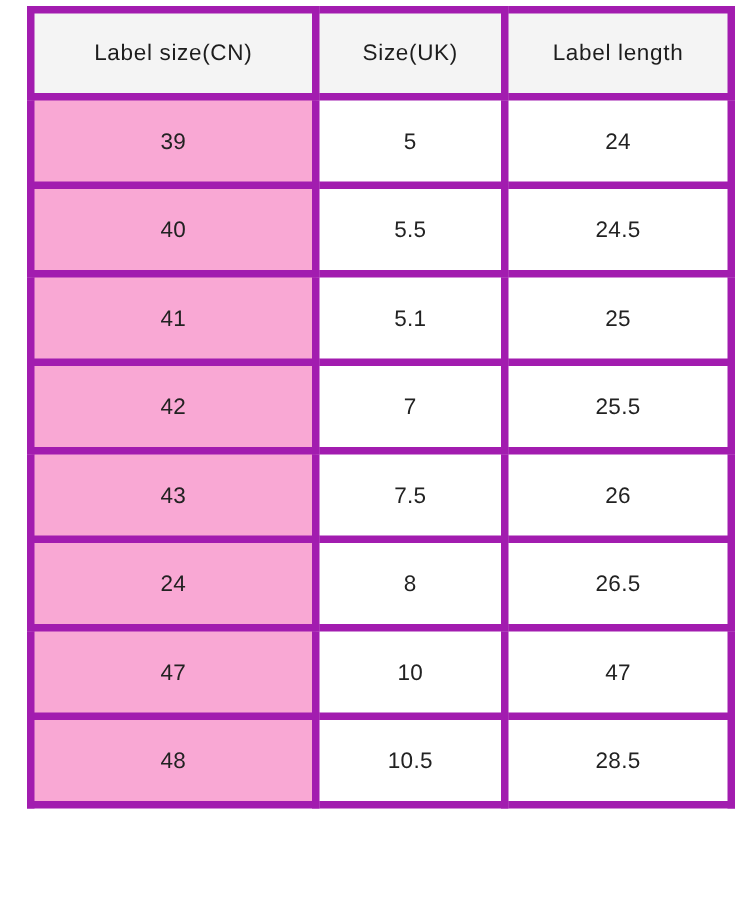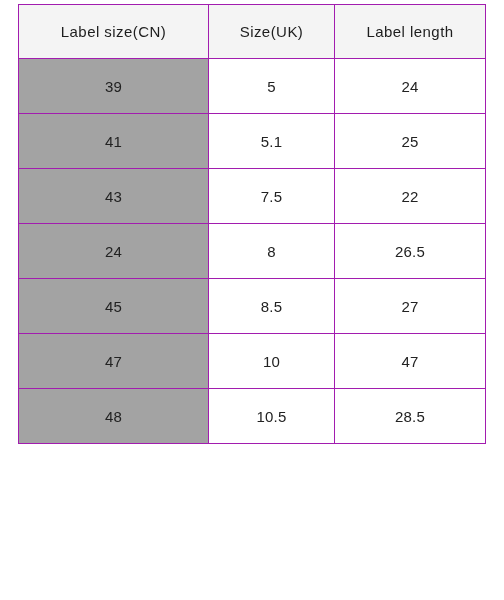--- a/index.html
+++ b/index.html
@@ -28,21 +28,21 @@
     width: 467px;
     background: #ffffff;
   }
 
   table.size-chart col.c1 { width: 190px; }
   table.size-chart col.c2 { width: 126px; }
   table.size-chart col.c3 { width: 151px; }
 
   table.size-chart th,
   table.size-chart td {
-    border: 1px solid #a21caf;
+    border: 5px solid #a21caf;
     text-align: center;
     vertical-align: middle;
     color: #222222;
     padding: 0;
     margin: 0;
   }
 
   
   table.size-chart thead th {
     height: 53px;
@@ -57,21 +57,21 @@
   table.size-chart tbody td {
     height: 54px;
     background: #ffffff;
     font-size: 15px;
     font-weight: 400;
     letter-spacing: 0.2px;
   }
 
   
   table.size-chart tbody td.label-col {
-    background: #a3a3a3;
+    background: #f9a8d4;
   }
 </style>
 </head>
 <body>
 
 <div id="size-chart-wrapper">
   <table class="size-chart">
     <colgroup>
       <col class="c1">
       <col class="c2">
@@ -84,38 +84,43 @@
         <th>Label length</th>
       </tr>
     </thead>
     <tbody id="size-chart-body">
         <tr>
           <td class="label-col">39</td>
           <td>5</td>
           <td>24</td>
         </tr>
         <tr>
+          <td class="label-col">40</td>
+          <td>5.5</td>
+          <td>24.5</td>
+        </tr>
+        <tr>
           <td class="label-col">41</td>
           <td>5.1</td>
           <td>25</td>
         </tr>
         <tr>
+          <td class="label-col">42</td>
+          <td>7</td>
+          <td>25.5</td>
+        </tr>
+        <tr>
           <td class="label-col">43</td>
           <td>7.5</td>
-          <td>22</td>
+          <td>26</td>
         </tr>
         <tr>
           <td class="label-col">24</td>
           <td>8</td>
           <td>26.5</td>
-        </tr>
-        <tr>
-          <td class="label-col">45</td>
-          <td>8.5</td>
-          <td>27</td>
         </tr>
         <tr>
           <td class="label-col">47</td>
           <td>10</td>
           <td>47</td>
         </tr>
         <tr>
           <td class="label-col">48</td>
           <td>10.5</td>
           <td>28.5</td>

